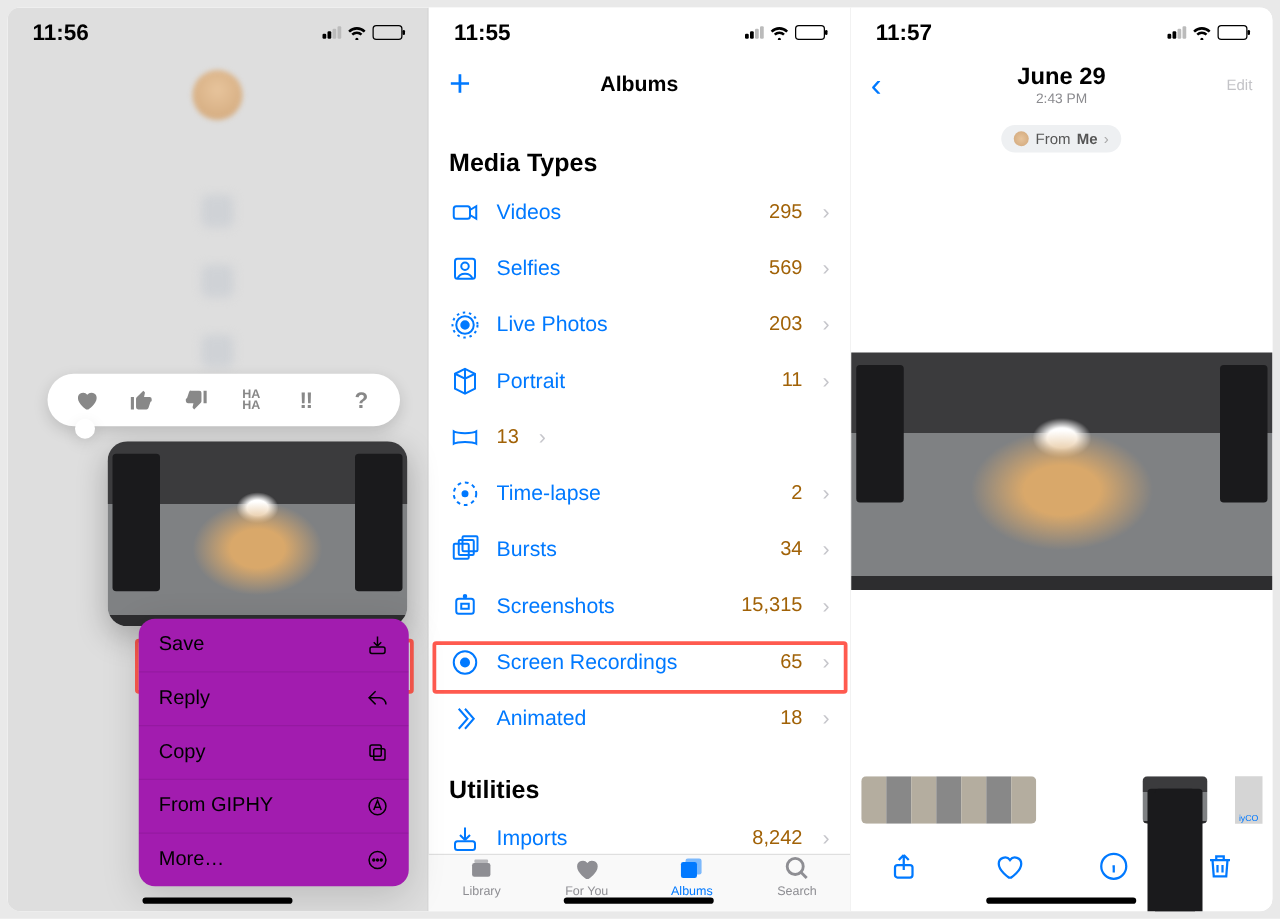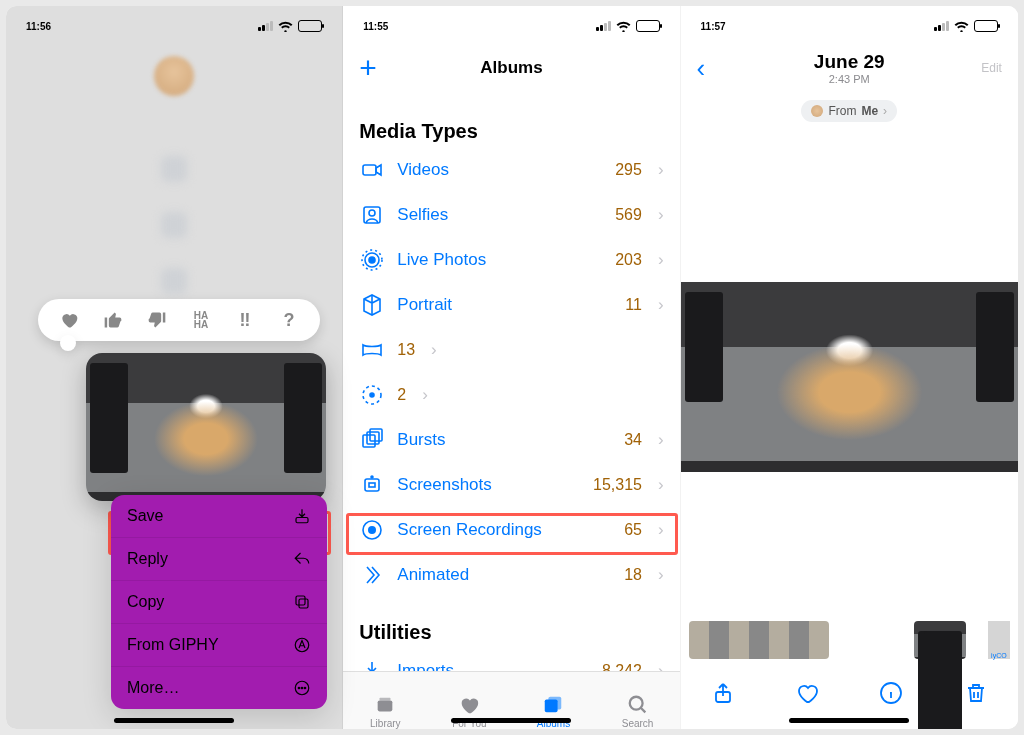--- a/index.html
+++ b/index.html
@@ -26,21 +26,21 @@
     flex-direction: column;
   }
   .phone:last-child { border-right: none; }
   .statusbar {
     height: 40px;
     display: flex;
     justify-content: space-between;
     align-items: center;
     padding: 0 20px;
     font-weight: 600;
-    font-size: 10px;
+    font-size: 18px;
     color: #000;
   }
   .statusbar .right {
     display: flex;
     align-items: center;
     gap: 5px;
   }
   .sigbars {
     display: inline-flex; align-items: flex-end; gap: 1px;
   }
@@ -142,23 +142,23 @@
     padding:9.5px 16px;
     font-size:17px;
   }
   .mediaRow .ico {
     width:26px;height:26px; color:#0079ff; display:flex;align-items:center;justify-content:center;
   }
   .mediaRow .lbl { color:#0079ff; flex:1;}
   .mediaRow .cnt { color:#a16207; font-size:16px;}
   .mediaRow .chev { color:#c6c6cb; margin-left:4px;}
   .tabbar {
-    height:58px; border-top:1px solid rgba(0,0,0,0.1);
+    height:46px; border-top:1px solid rgba(0,0,0,0.1);
     background:#f9f9f9;
-    display:flex; align-items:flex-end;
+    display:flex; align-items:flex-start;
   }
   .tabbtn { flex:1; display:flex; flex-direction:column; align-items:center; gap:2px; color:#8e8e93; font-size:10px;}
   .tabbtn.active { color:#0079ff;}
   .tabbtn .ico{ width:26px; height:22px;}
 
   
   .scrC .navbar {
     height:44px; display:flex; align-items:center; justify-content:space-between;
     padding:0 16px;
   }
@@ -388,20 +388,21 @@
         <span class="cnt">13</span>
         <span class="chev">›</span>
       </div>
       <div class="mediaRow">
         <span class="ico">
             <svg width="24" height="24" viewBox="0 0 24 24" fill="none" stroke="#0079ff" stroke-width="1.6">
               <circle cx="12" cy="12" r="9" stroke-dasharray="3 3"></circle>
               <circle cx="12" cy="12" r="2" fill="#0079ff"></circle>
             </svg>
           </span>
+        <span class="lbl">Time-lapse</span>
         <span class="cnt">2</span>
         <span class="chev">›</span>
       </div>
       <div class="mediaRow">
         <span class="ico">
             <svg width="24" height="24" viewBox="0 0 24 24" fill="none" stroke="#0079ff" stroke-width="1.6">
               <rect x="3" y="7" width="12" height="12" rx="1"></rect>
               <rect x="7" y="4" width="12" height="12" rx="1"></rect>
               <rect x="10" y="1" width="12" height="12" rx="1"></rect>
             </svg>

